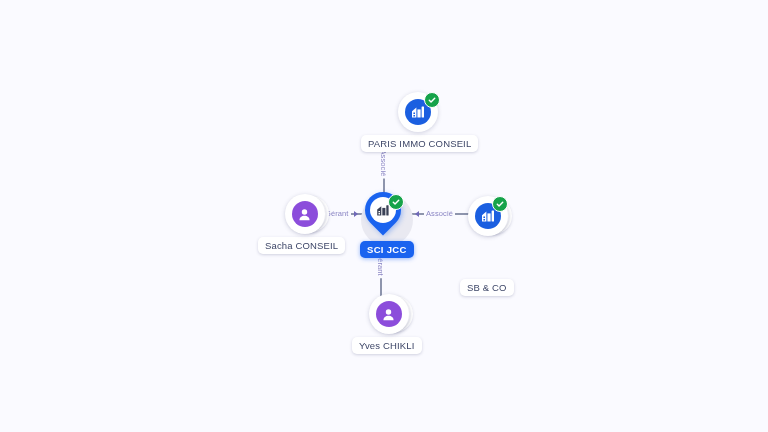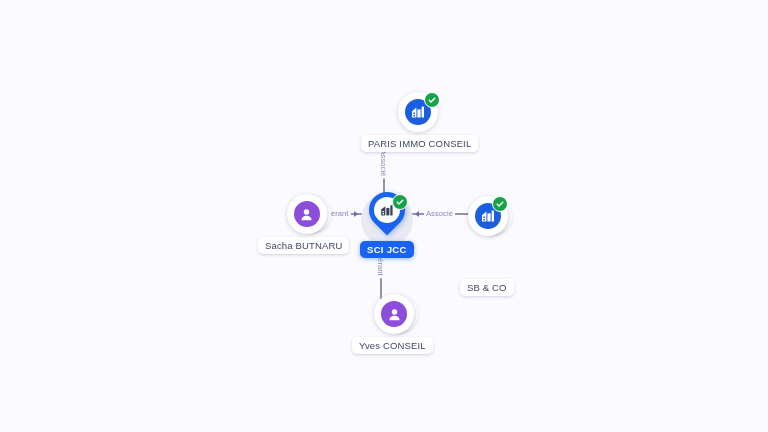--- a/index.html
+++ b/index.html
@@ -150,21 +150,20 @@
     letter-spacing: .3px;
     box-shadow: 0 1px 4px rgba(26,99,239,.45);
   }
 
   
   .node-center {
     position: absolute;
     z-index: 20;
     display: flex;
     flex-direction: column;
-    align-items: center;
   }
   .pin-halo {
     position: absolute;
     left: 50%;
     top: 2px;
     transform: translateX(-50%);
     width: 52px;
     height: 52px;
     border-radius: 50%;
     background: #e9e9f1;
@@ -266,21 +265,21 @@
       <div class="stack-card c1"></div>
       <div class="avatar-front">
         <div class="avatar-disc person">
           <svg width="15" height="15" viewBox="0 0 16 16">
             <circle cx="8" cy="5.4" r="2.9" fill="#ffffff"></circle>
             <path d="M2.6 14c0-3 2.4-4.7 5.4-4.7s5.4 1.7 5.4 4.7H2.6Z" fill="#ffffff"></path>
           </svg>
         </div>
       </div>
     </div>
-    <div class="node-chip" style="margin-left:-10px;">Sacha BUTNARU</div>
+    <div class="node-chip" style="margin-left:-10px;">Sacha CONSEIL</div>
   </div>
 
   <div class="node" style="left:466px; top:196px;gap:40px;">
     <div class="avatar-stack">
       <div class="stack-card c3"></div>
       <div class="stack-card c2"></div>
       <div class="stack-card c1"></div>
       <div class="avatar-front">
         <div class="avatar-disc company">
           <svg width="16" height="16" viewBox="0 0 16 16">
@@ -307,21 +306,21 @@
       <div class="stack-card c1"></div>
       <div class="avatar-front">
         <div class="avatar-disc person">
           <svg width="15" height="15" viewBox="0 0 16 16">
             <circle cx="8" cy="5.4" r="2.9" fill="#ffffff"></circle>
             <path d="M2.6 14c0-3 2.4-4.7 5.4-4.7s5.4 1.7 5.4 4.7H2.6Z" fill="#ffffff"></path>
           </svg>
         </div>
       </div>
     </div>
-    <div class="node-chip" style="margin-left:-8px;">Yves CONSEIL</div>
+    <div class="node-chip" style="margin-left:-8px;">Yves CHIKLI</div>
   </div>
 
   <div class="node-center" style="left:360px; top:192px;">
     <div class="pin-halo"></div>
     <div class="pin-wrap">
       <div class="pin-shape"></div>
       <div class="pin-inner">
         <svg width="16" height="16" viewBox="0 0 16 16">
           <path d="M2.2 13.4V7.6L6.3 4.2V13.4H2.2Z" fill="#3b4256"></path>
           <path d="M7.3 13.4V5.9h3.1v7.5H7.3Z" fill="#3b4256"></path>

